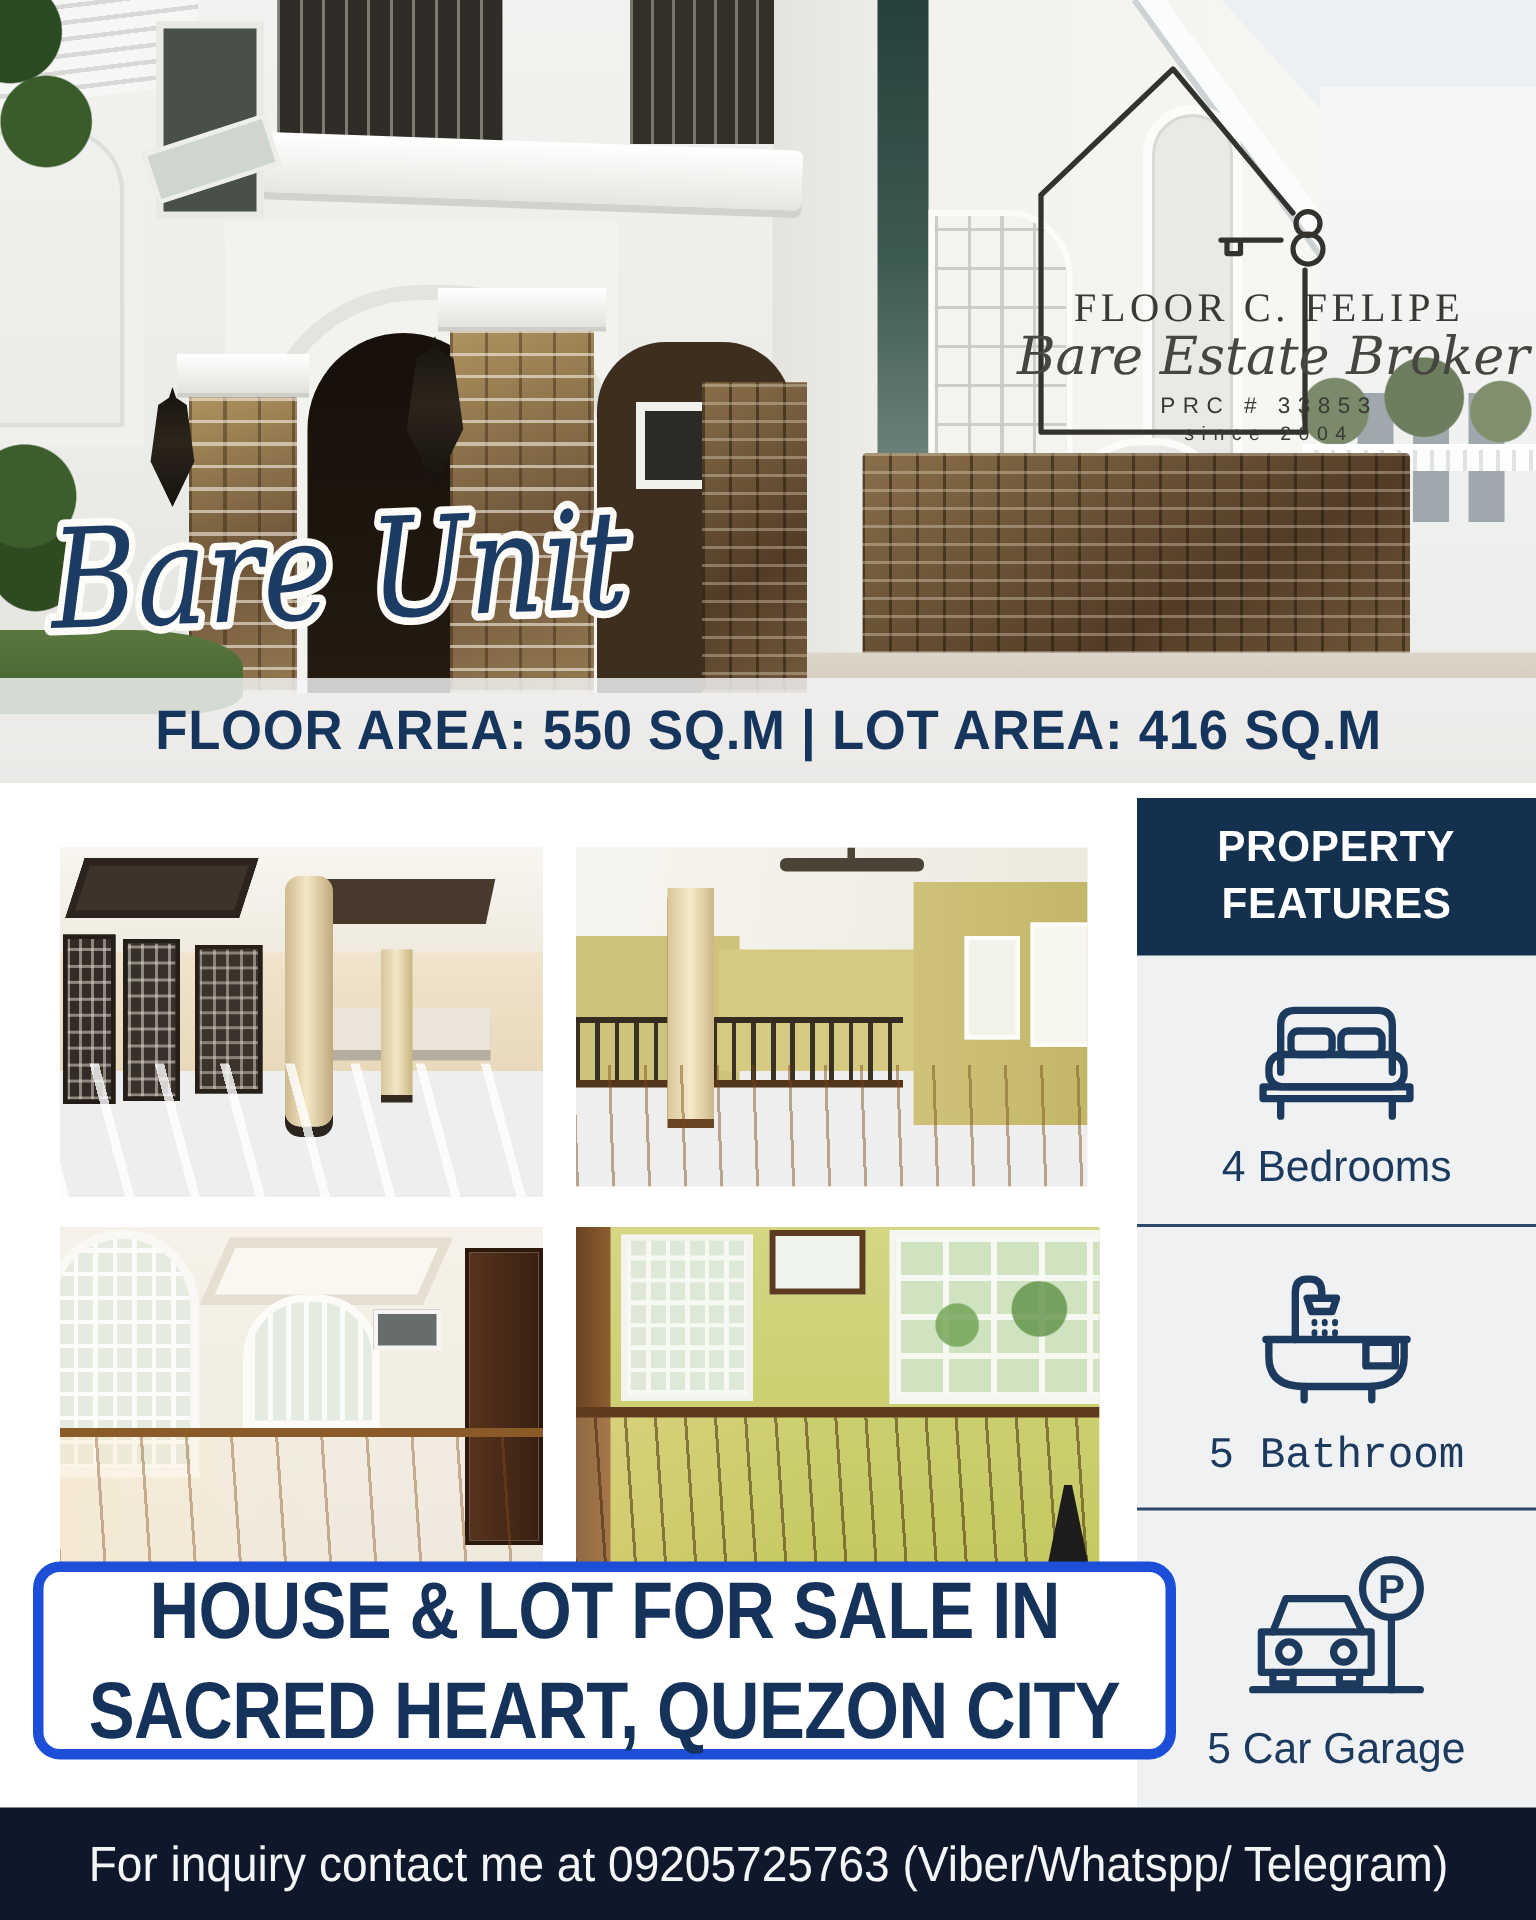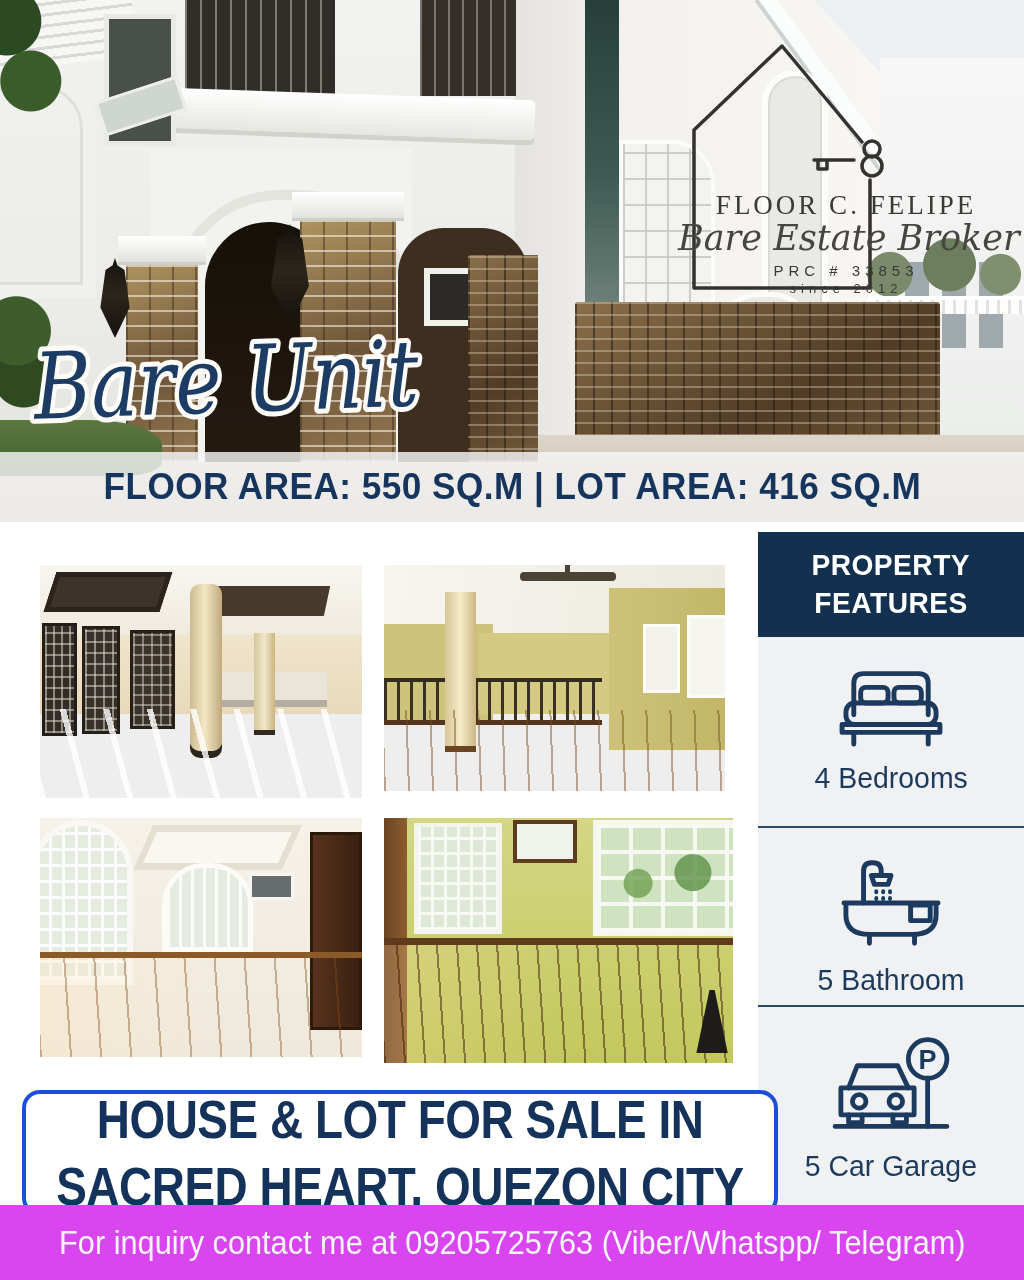--- a/index.html
+++ b/index.html
@@ -109,31 +109,31 @@
   .p4-base{left:0;top:49%;width:100%;height:3%;background:#5f3a1c;}
   .p4-floor{left:0;top:52%;width:100%;height:48%;background:linear-gradient(180deg,#a76a33,#7c4a20);background-image:repeating-linear-gradient(86deg,rgba(58,30,6,.5) 0 2px,transparent 2px 20px),linear-gradient(90deg,rgba(255,215,160,.25),transparent 50%);}
   .p4-tripod{right:1.5%;top:70%;width:9%;height:26%;background:#1d1c1a;clip-path:polygon(42% 0,58% 0,100% 100%,0 100%);}
 
   
   .sidebar{left:758px;top:532px;width:266px;height:673px;background:#f0f1f3;}
   .sb-header{position:absolute;left:0;top:0;width:100%;height:105px;background:#14304f;display:flex;flex-direction:column;align-items:center;justify-content:center;}
   .sb-header span{color:#fff;font-weight:bold;font-size:29px;letter-spacing:.5px;line-height:1.3;display:inline-block;transform:scaleX(.97);}
   .feature{position:absolute;left:0;width:100%;display:flex;flex-direction:column;align-items:center;justify-content:center;gap:12px;}
   .f-bed{top:105px;height:177px;}
-  .f-bath{top:294px;height:193px;border-top:2px solid #2c4969;}
+  .f-bath{top:284px;height:193px;border-top:2px solid #2c4969;font-family:Liberation Mono, monospace;}
   .f-car{top:473px;height:200px;border-top:2px solid #2c4969;}
   .feature .flabel{color:#1c3a5e;font-size:29px;display:inline-block;transform:scaleX(.98);}
   .ficon{stroke:#1c3a5e;fill:none;stroke-width:5;stroke-linecap:round;stroke-linejoin:round;}
 
   
-  .headline{left:22px;top:1090px;width:748px;height:118px;background:#fff;border:4px solid #1d4ed8;border-radius:18px;display:flex;flex-direction:column;align-items:center;justify-content:center;gap:13px;}
+  .headline{left:22px;top:1041px;width:748px;height:118px;background:#fff;border:7px solid #1d4ed8;border-radius:18px;display:flex;flex-direction:column;align-items:center;justify-content:center;gap:13px;}
   .headline span{display:block;font-weight:bold;font-size:51px;line-height:1.04;color:#15325a;letter-spacing:-.5px;transform:scale(.9,1.05);white-space:nowrap;}
 
   
-  .footer{left:0;top:1205px;width:1024px;height:75px;background:#d946ef;display:flex;align-items:center;justify-content:center;}
+  .footer{left:0;top:1205px;width:1024px;height:75px;background:#0f172a;display:flex;align-items:center;justify-content:center;}
   .footer span{color:#f3f5f7;font-size:33px;display:inline-block;transform:scaleX(.93);white-space:nowrap;}
 </style>
 </head>
 <body>
 
 <div class="poster">
 
   <div class="abs hero">
     <div class="abs h-gable"></div>
     <div class="abs h-skytr"></div>
@@ -179,21 +179,21 @@
 
   <div class="abs logo">
     <svg class="house" width="205" height="272" viewBox="0 0 205 272">
       <path d="M8,108 L96,24 L176,120 M8,108 V266 M8,266 H184 M184,158 V266 M128,138 H168 M132,138 v9 h9 v-9" fill="none" stroke="#34322e" stroke-width="3.5" stroke-linecap="round" stroke-linejoin="round"></path>
       <circle cx="186" cy="127" r="8" fill="none" stroke="#34322e" stroke-width="3.5"></circle>
       <circle cx="186" cy="144" r="10" fill="none" stroke="#34322e" stroke-width="3.5"></circle>
     </svg>
     <div class="txt name">FLOOR C. FELIPE</div>
     <div class="txt tagline">Bare Estate Broker</div>
     <div class="txt prc">PRC # 33853</div>
-    <div class="txt since">since 2012</div>
+    <div class="txt since">since 2004</div>
   </div>
 
   <svg class="abs script-title" width="430" height="160" viewBox="0 0 430 160">
     <text x="215" y="100" text-anchor="middle" textLength="385" lengthAdjust="spacingAndGlyphs" font-family="DejaVu Serif, serif" font-style="italic" font-size="92" fill="#1d3c63" stroke="#fdfcf8" stroke-width="10" paint-order="stroke" stroke-linejoin="round" transform="rotate(-2 215 90)">Bare Unit</text>
   </svg>
 
   <div class="abs area-banner">
     <span>FLOOR AREA: 550 SQ.M | LOT AREA: 416 SQ.M</span>
   </div>
 

